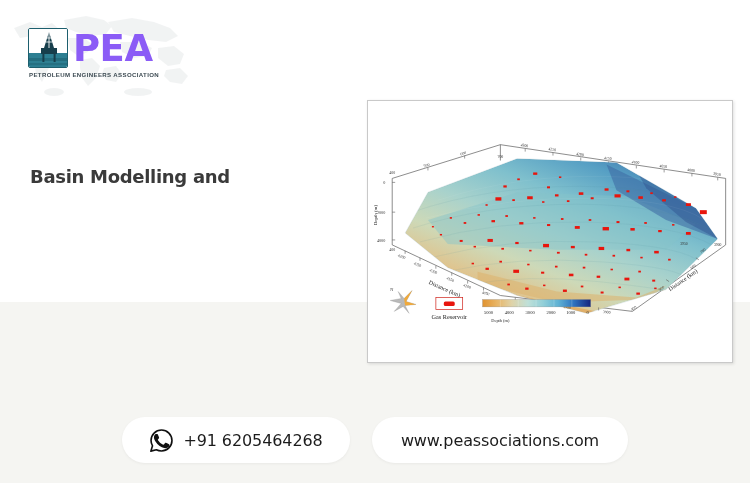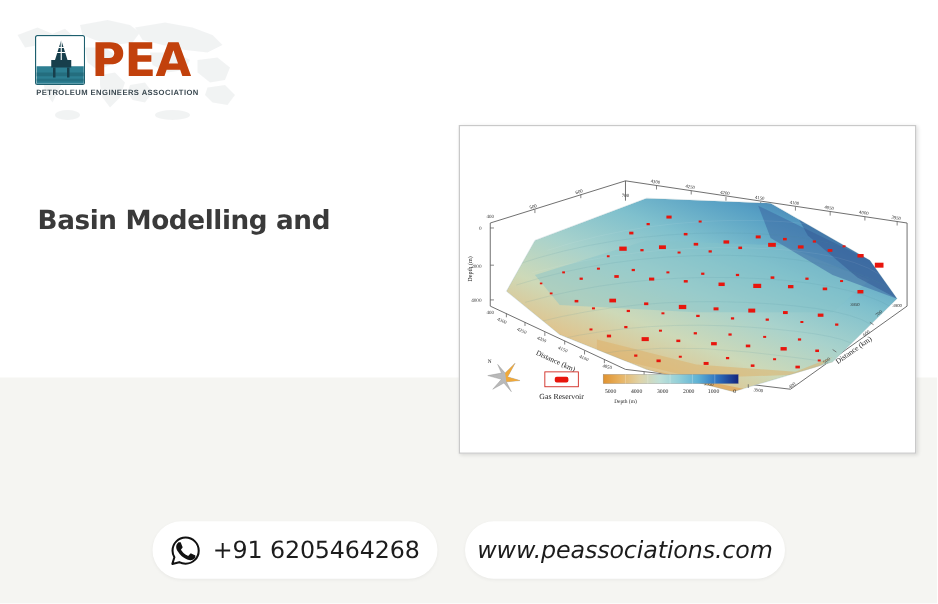--- a/index.html
+++ b/index.html
@@ -62,41 +62,41 @@
     position: relative;
     overflow: hidden;
     flex: none;
   }
   .logo-word {
     font-family: "DejaVu Sans", sans-serif;
     font-weight: 700;
     font-size: 37px;
     line-height: 37px;
     letter-spacing: -0.5px;
-    color: #c2410c;
+    color: #8b5cf6;
   }
   .logo-sub {
     font-family: "Liberation Sans", sans-serif;
     font-size: 6.1px;
     letter-spacing: 0.35px;
     color: #3c4a52;
     margin-top: 2px;
     margin-left: 1px;
     white-space: nowrap;
     font-weight: 600;
   }
 
   
   .headline {
     position: absolute;
     left: 30px; top: 160px;
     width: 330px;
     font-family: "DejaVu Sans", sans-serif;
     font-weight: 700;
-    font-size: 21px;
+    font-size: 18px;
     line-height: 33px;
     letter-spacing: -0.3px;
     color: #3a3a3a;
   }
 
   
   .figure-panel {
     position: absolute;
     left: 367px; top: 100px;
     width: 366px; height: 263px;
@@ -113,25 +113,25 @@
     height: 46px;
     background: #ffffff;
     border-radius: 23px;
     display: flex;
     align-items: center;
     justify-content: center;
     gap: 9px;
     box-shadow: 0 1px 3px rgba(0,0,0,0.05);
   }
   .pill-phone { left: 122px; top: 417px; width: 228px; padding: 0 14px; }
-  .pill-web   { left: 372px; top: 417px; width: 256px; font-style: italic; }
+  .pill-web   { left: 372px; top: 417px; width: 256px; }
 
   .pill-text {
     font-family: "DejaVu Sans", sans-serif;
-    font-size: 19px;
+    font-size: 16px;
     color: #1c1c1c;
     letter-spacing: -0.1px;
     white-space: nowrap;
   }
   .wa-icon { width: 25px; height: 25px; flex: none; display:block; }
 </style>
 </head>
 <body>
 
 <div id="slide">

